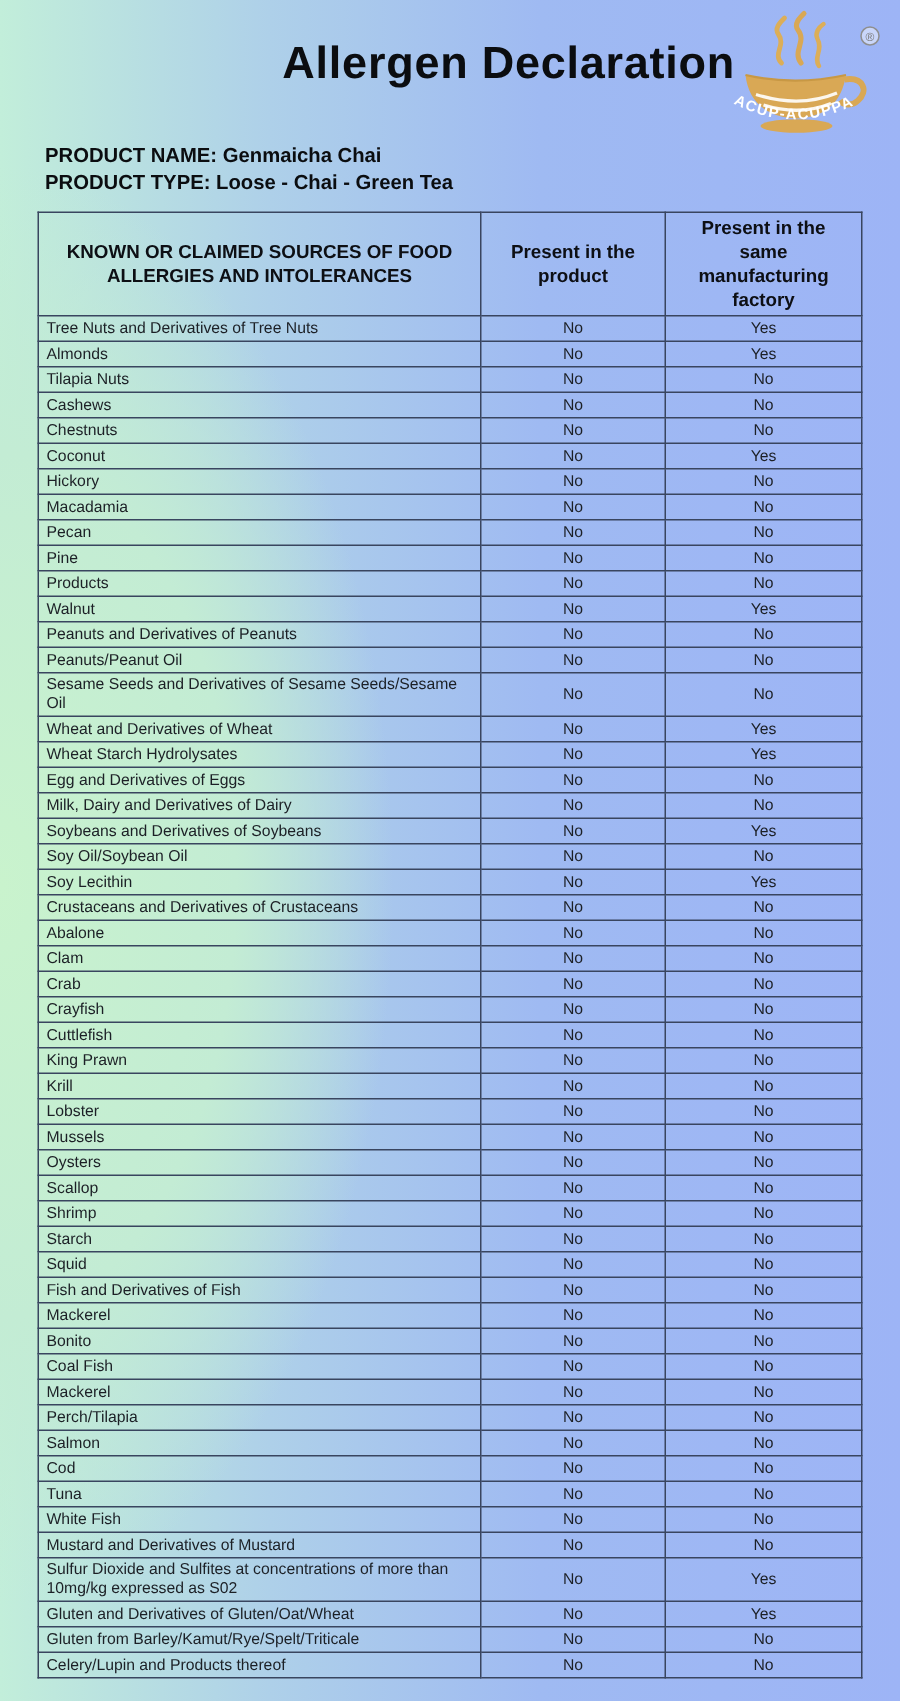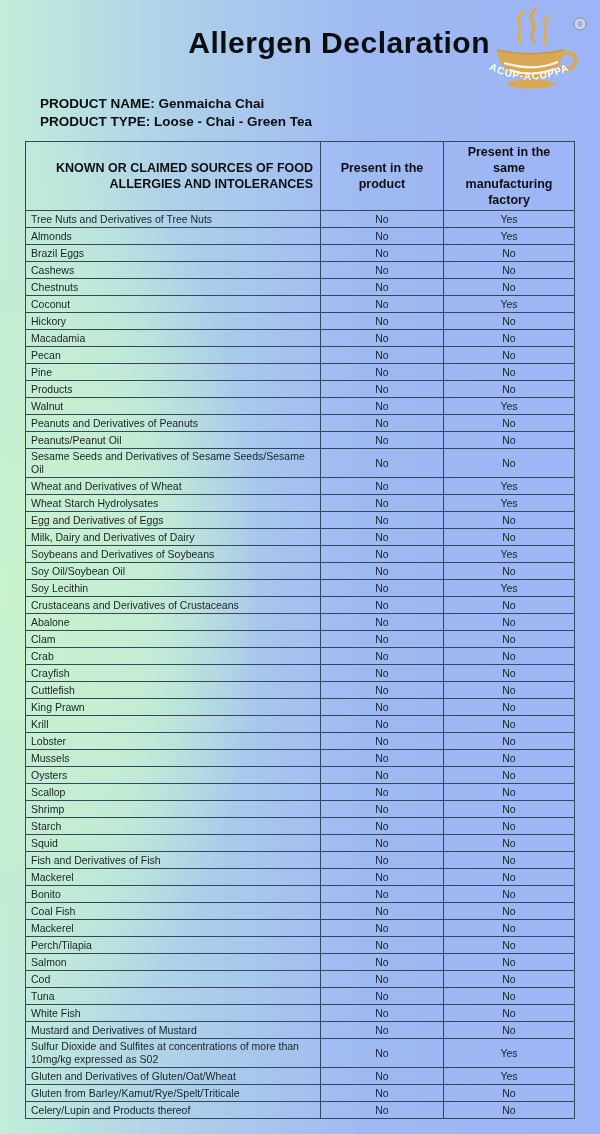--- a/index.html
+++ b/index.html
@@ -30,21 +30,20 @@
     top:6px;right:10px;
     width:112px;height:96px;
   }
   .product-info{
     position:absolute;
     top:95px;left:30px;
     font-size:13.5px;
     font-weight:bold;
     line-height:18px;
     color:#0b0d10;
-    margin-left:10px;
   }
   table.allergen{
     position:absolute;
     top:141px;left:25px;
     width:549px;
     border-collapse:collapse;
     table-layout:fixed;
   }
   table.allergen th, table.allergen td{
     border:1px solid var(--line);
@@ -54,21 +53,21 @@
   col.c2{width:123px;}
   col.c3{width:131px;}
   th{
     font-size:12.5px;
     font-weight:bold;
     line-height:16px;
     height:57px;
     padding:2px 7px;
     color:#0d0f14;
   }
-  th.left{text-align:right;}
+  th.left{text-align:center;}
   th.center{text-align:center;}
   td{
     font-size:10.5px;
     line-height:13px;
     height:17px;
     padding:1px 5px;
     color:#1c2026;
   }
   td.val{text-align:center;}
 </style>
@@ -132,21 +131,21 @@
     <td>Tree Nuts and Derivatives of Tree Nuts</td>
     <td class="val">No</td>
     <td class="val">Yes</td>
   </tr>
       <tr>
     <td>Almonds</td>
     <td class="val">No</td>
     <td class="val">Yes</td>
   </tr>
       <tr>
-    <td>Brazil Eggs</td>
+    <td>Tilapia Nuts</td>
     <td class="val">No</td>
     <td class="val">No</td>
   </tr>
       <tr>
     <td>Cashews</td>
     <td class="val">No</td>
     <td class="val">No</td>
   </tr>
       <tr>
     <td>Chestnuts</td>

